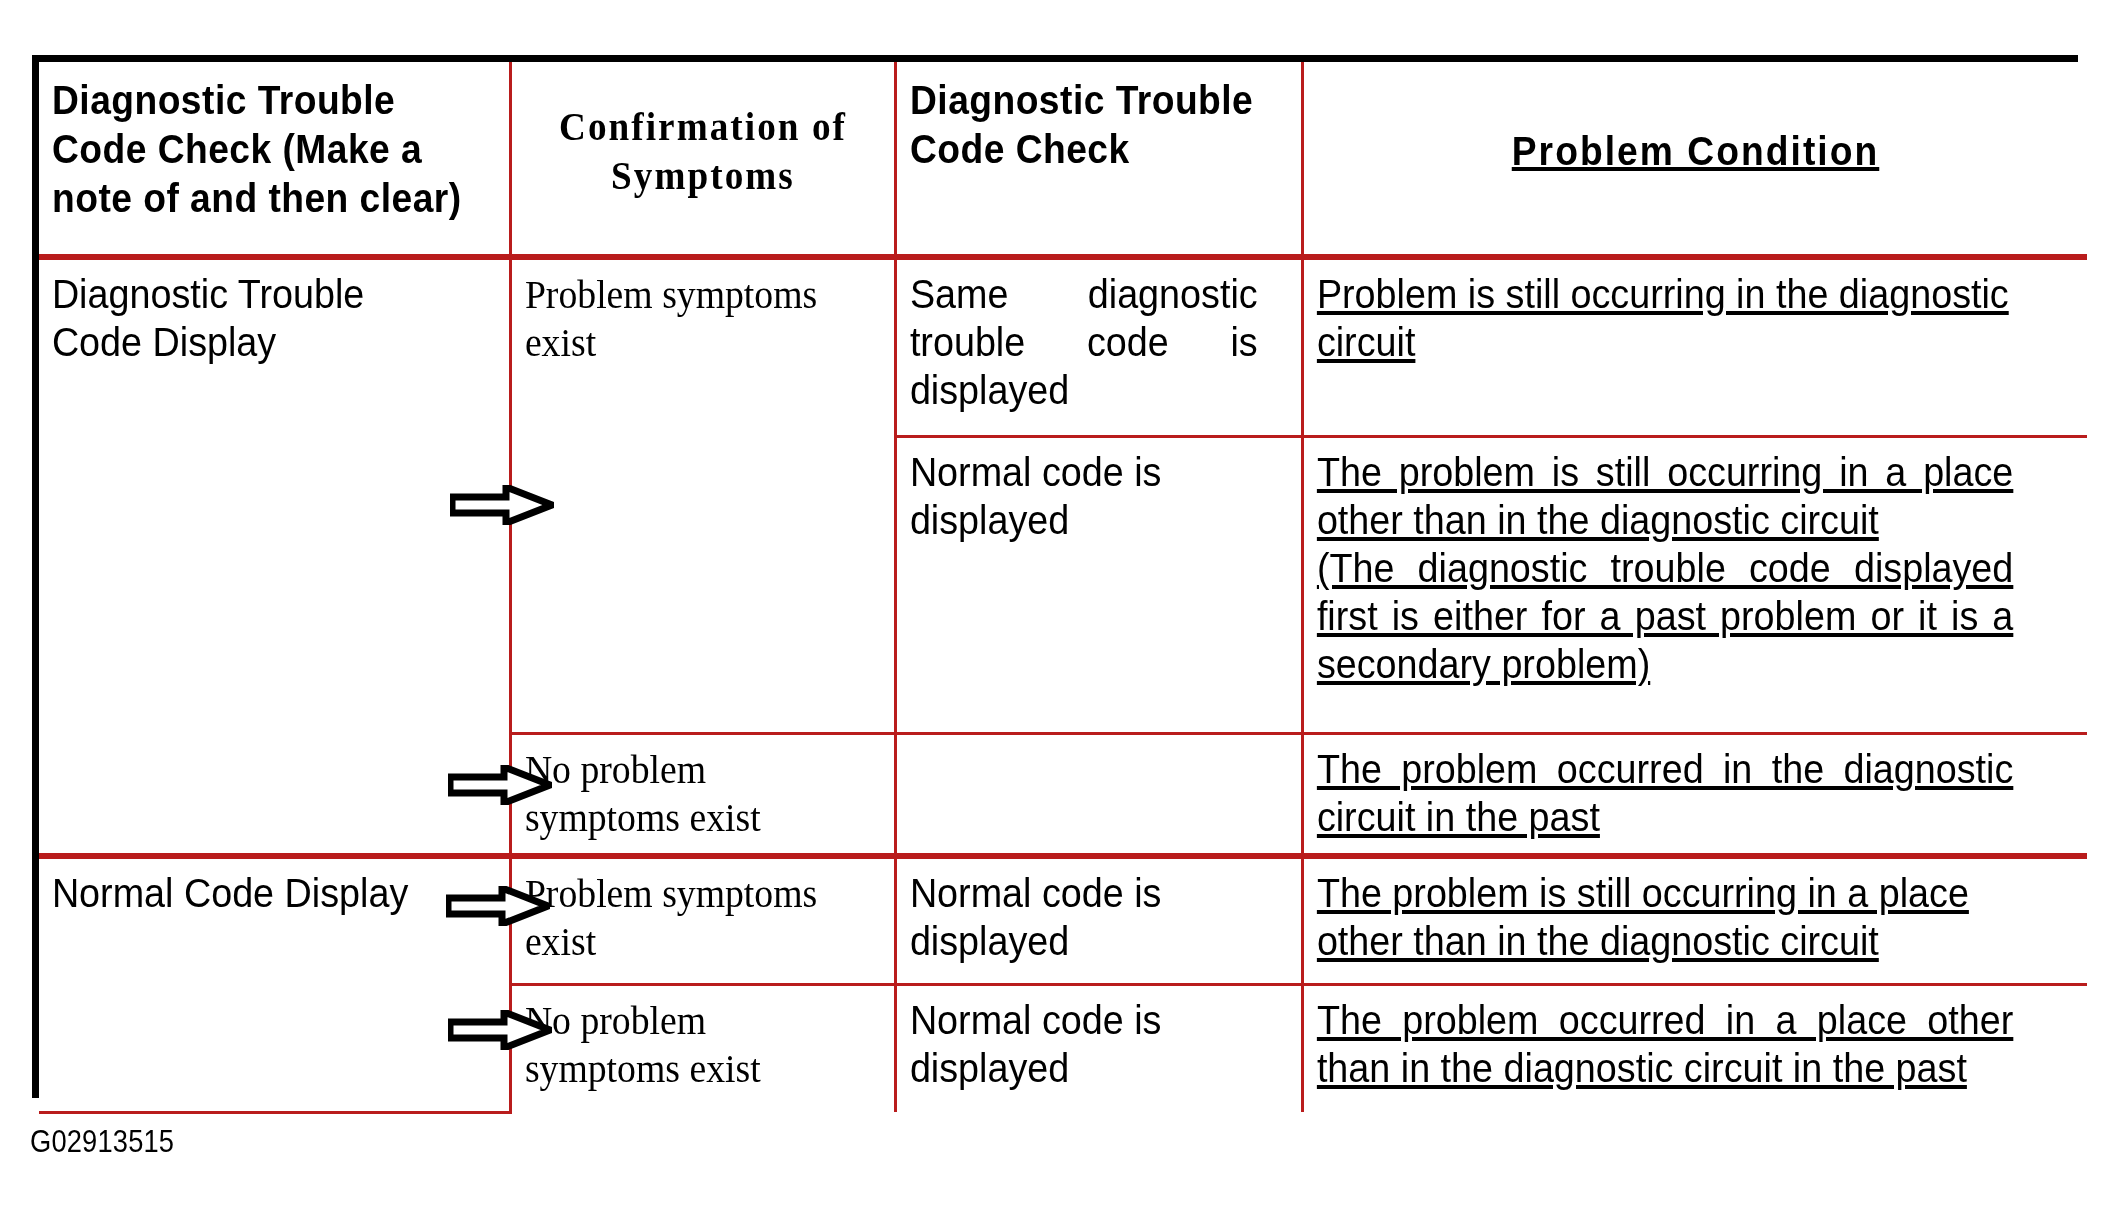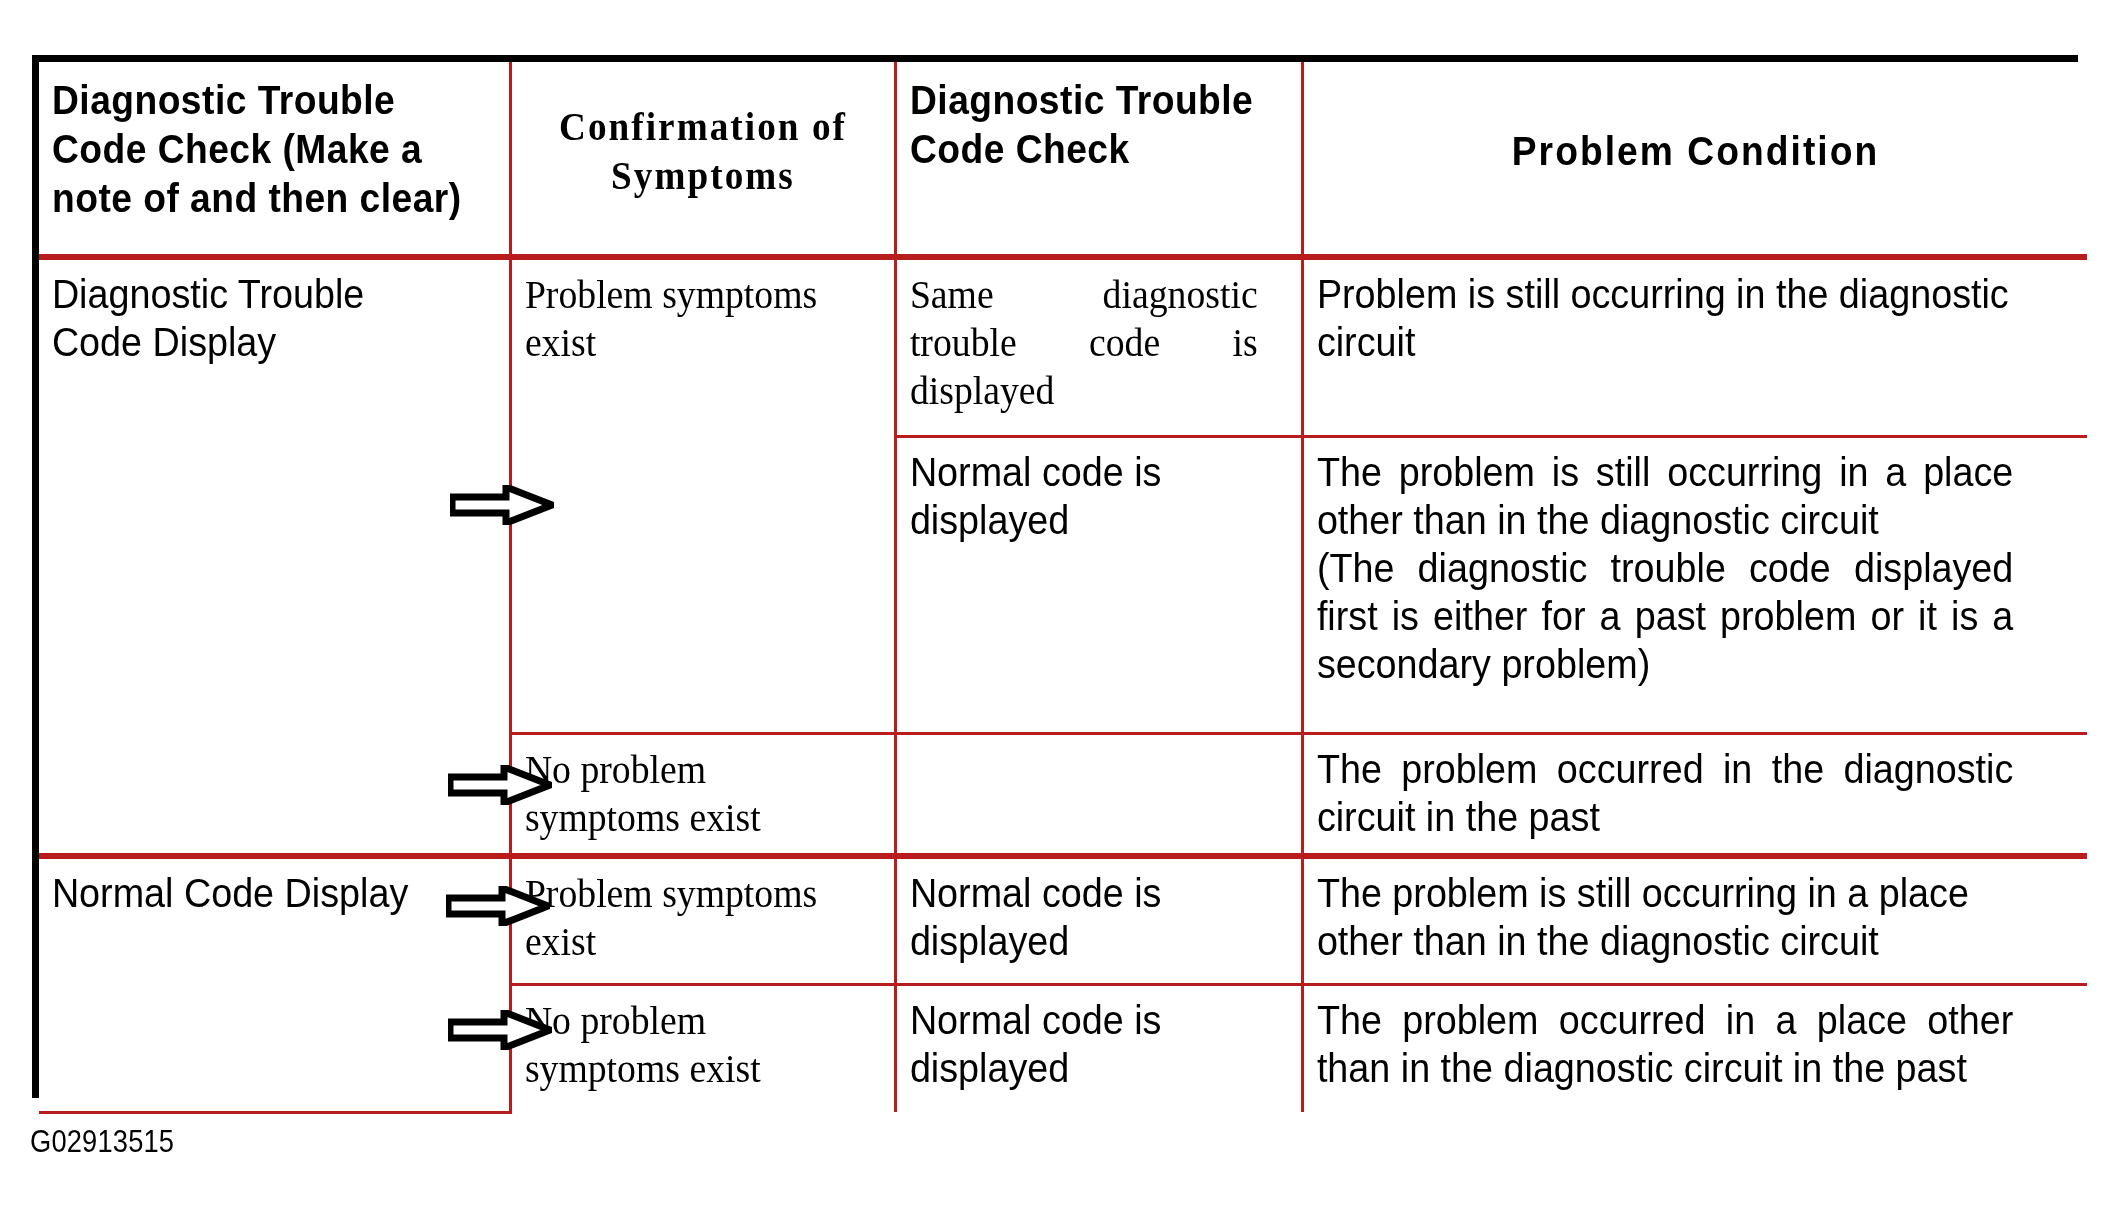--- a/index.html
+++ b/index.html
@@ -50,21 +50,21 @@
   }
   
   table.dtc tr:first-child th { border-top: none; }
   table.dtc tr:last-child td { border-bottom: none; }
   table.dtc td:first-child, table.dtc th:first-child { border-left: none; }
   table.dtc td:last-child, table.dtc th:last-child { border-right: none; }
 
   .c1 { width: 470px; }
   .c2 { width: 382px; font-family: Liberation Serif, serif; }
   .c3 { width: 404px; }
-  .c4 { width: 783px; }
+  .c4 { width: 783px; text-decoration: underline; }
 
   
   thead th {
     height: 192px;
     border-bottom-width: 6px !important;
   }
   .hcell {
     font-weight: bold;
     font-stretch: condensed;
     font-size: 40px;
@@ -158,21 +158,21 @@
       </thead>
       <tbody>
 
         <tr>
           <td class="c1 thickrow" rowspan="3">
             <div class="cell">Diagnostic Trouble Code Display</div>
           </td>
           <td class="c2 thickrow" rowspan="2">
             <div class="cell">Problem symptoms exist</div>
           </td>
-          <td class="c3 thickrow" style="height:175px;font-family:Liberation Serif, serif;">
+          <td class="c3 thickrow" style="height:175px;">
             <div class="cell justify">Same diagnostic trouble code is displayed</div>
           </td>
           <td class="c4 thickrow">
             <div class="cell">Problem is still occurring in the diagnostic circuit</div>
           </td>
         </tr>
 
         <tr>
           <td class="c3" style="height:294px;">
             <div class="cell">Normal code is displayed</div>

